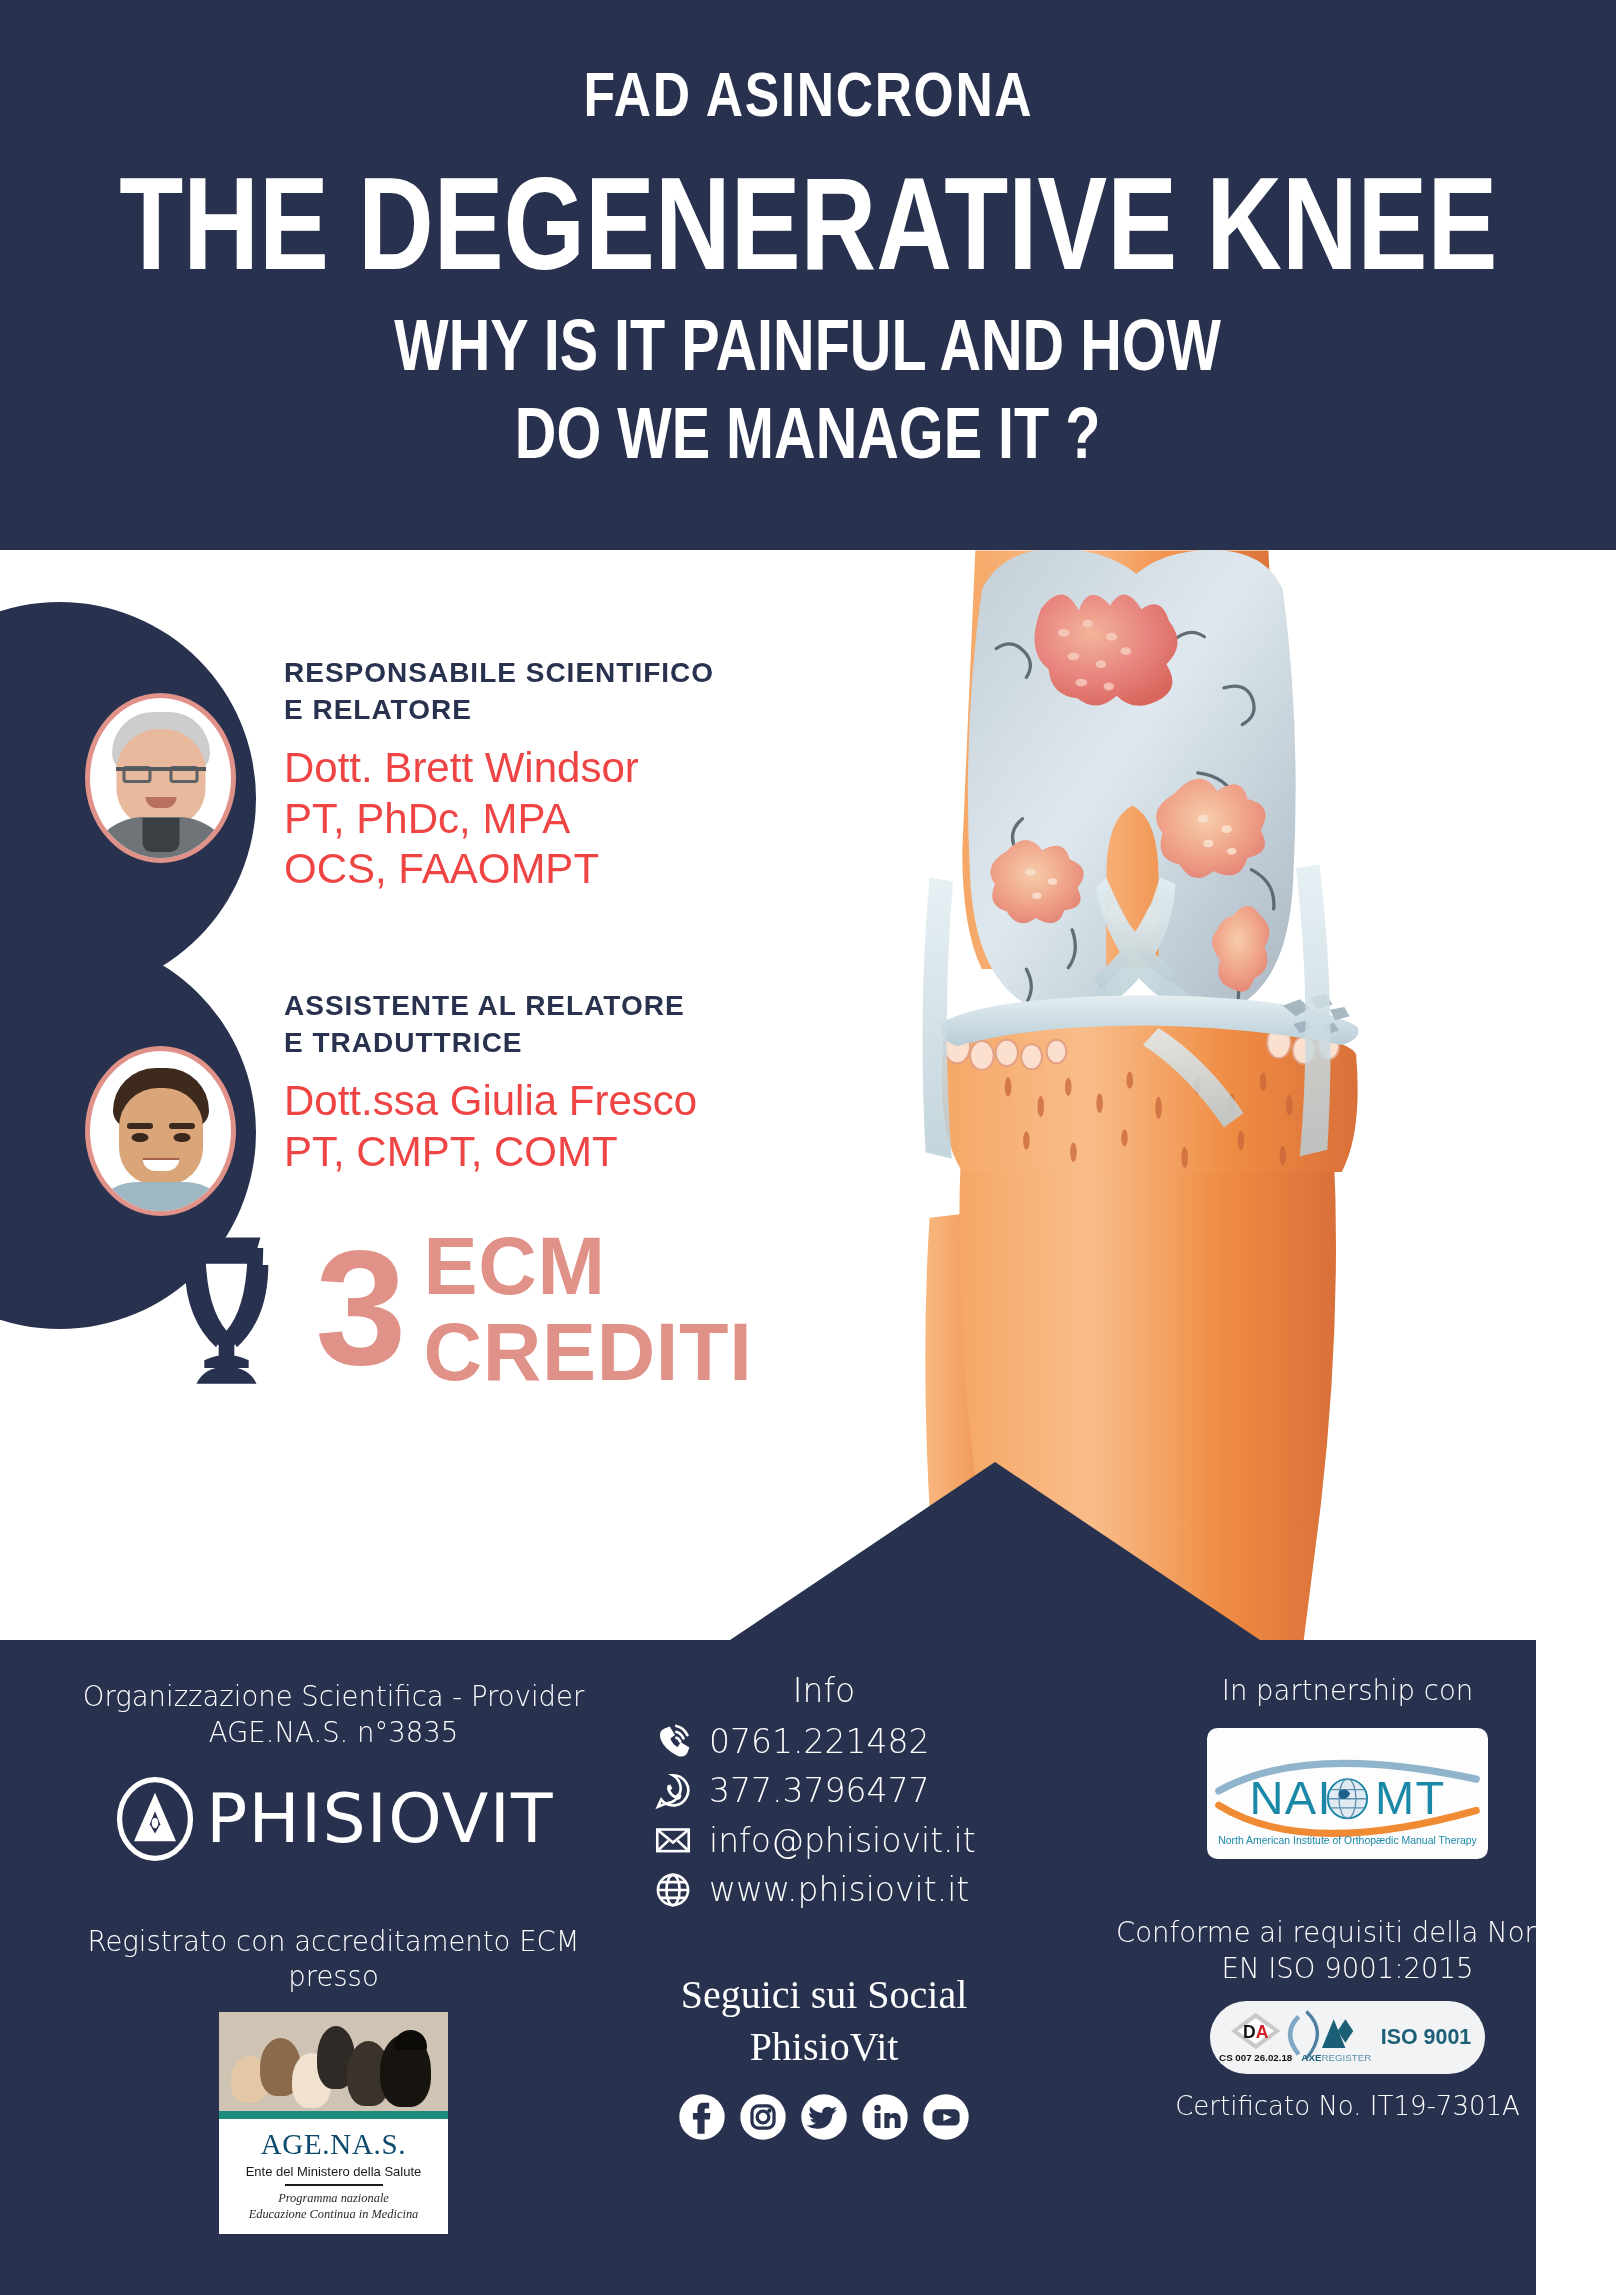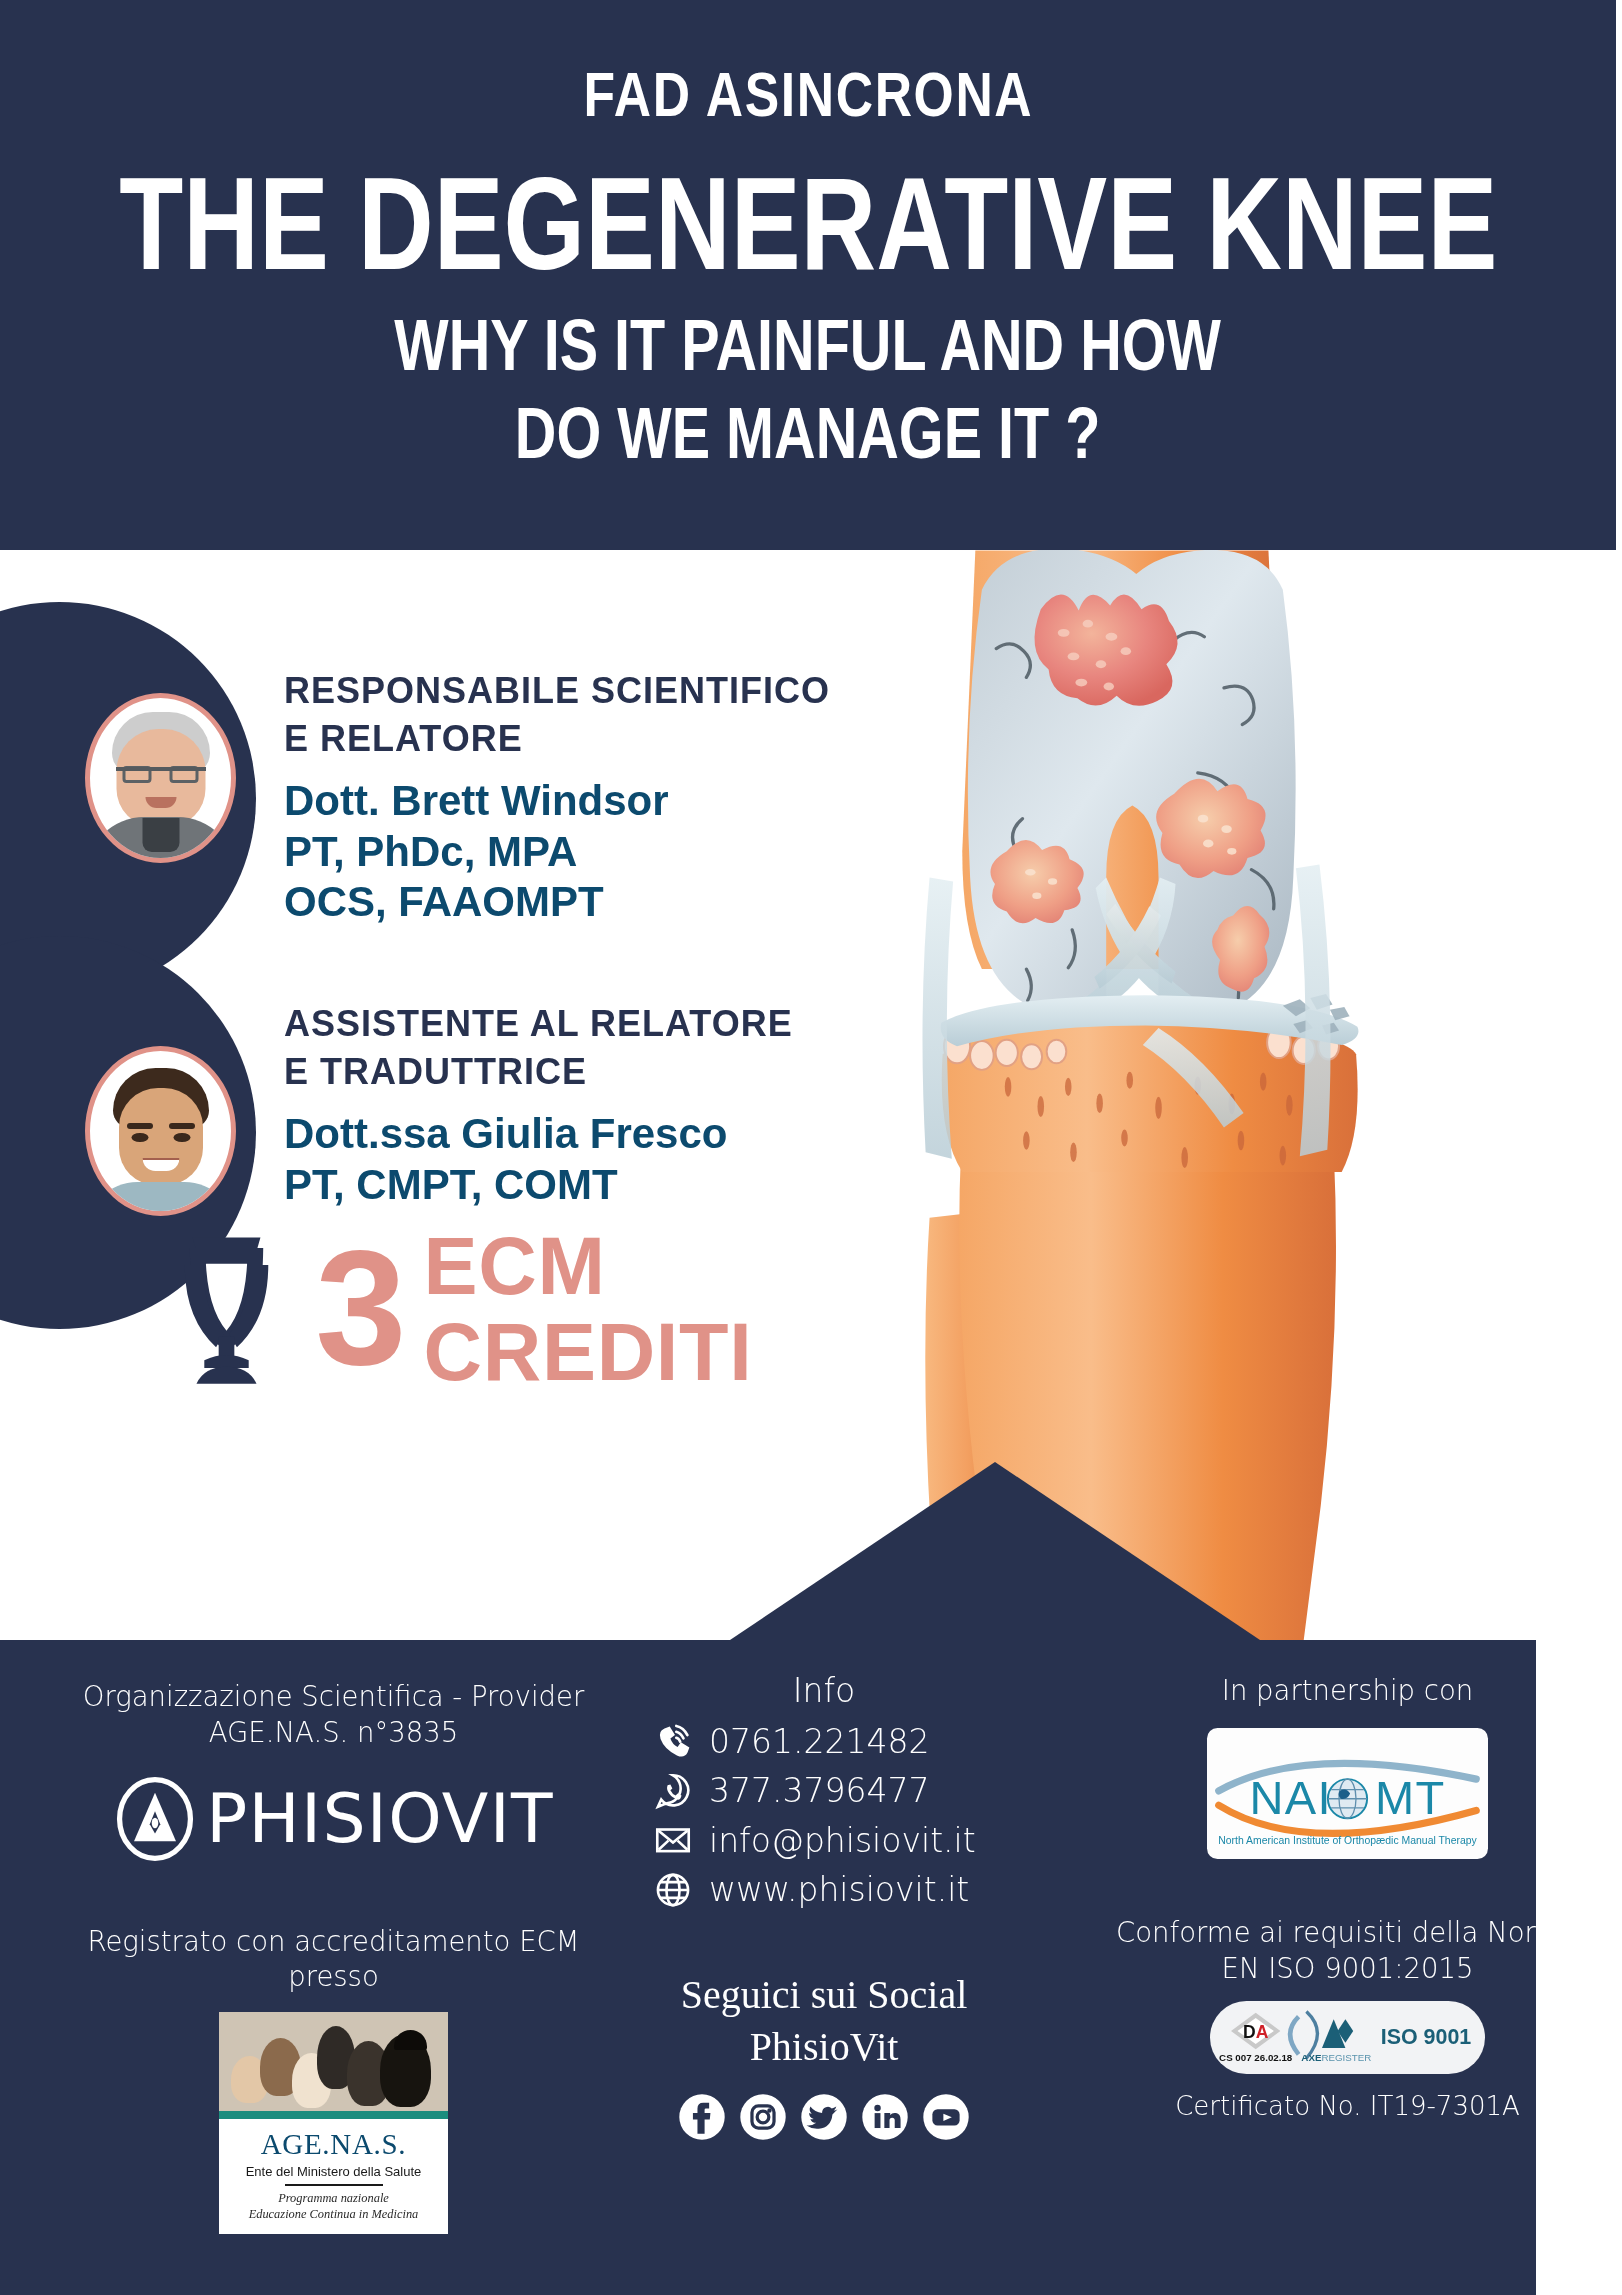--- a/index.html
+++ b/index.html
@@ -78,26 +78,26 @@
   .p2-head { top:37px; width:84px; height:97px; background:#d9a579; border-radius:39px 39px 37px 37px; }
   .p2-browL{ top:72px; margin-left:-21px; width:26px; height:5.9px;  background:#3a281c; border-radius:3.3px; }
   .p2-browR{ top:72px; margin-left:21px;  width:26px; height:5.9px;  background:#3a281c; border-radius:3.3px; }
   .p2-eyeL { top:82px; margin-left:-21px; width:17px; height:9.2px; background:#3a281c; border-radius:50%; }
   .p2-eyeR { top:82px; margin-left:21px;  width:17px; height:9.2px; background:#3a281c; border-radius:50%; }
   .p2-mouth{ top:107px; width:37px; height:13px; background:#ffffff; border-radius:0 0 18.3px 18.3px; border-top:2.6px solid #a4604e; }
   .p2-body { top:131px; width:151px; height:52px; background:#9db8c2; border-radius:52px 52px 0 0; }
 
   .speaker-text { margin-left:48px; }
   .role {
-    font-size:36px; font-weight:700; color:#28324f;
-    line-height:1.32; letter-spacing:1px;margin-top:12px;
+    font-size:28px; font-weight:700; color:#28324f;
+    line-height:1.32; letter-spacing:1px;
   }
   .person {
     margin-top:14.4px;
-    font-size:42px; font-weight:700; color:#0c4a6e;
+    font-size:42px; font-weight:400; color:#ef4444;
     line-height:1.20;
   }
 
   
   .credits {
     position:absolute; left:156px; top:674px;
     display:flex; align-items:center;
   }
   .trophy { width:141px; height:156px; flex:none; }
   .credit-num {

